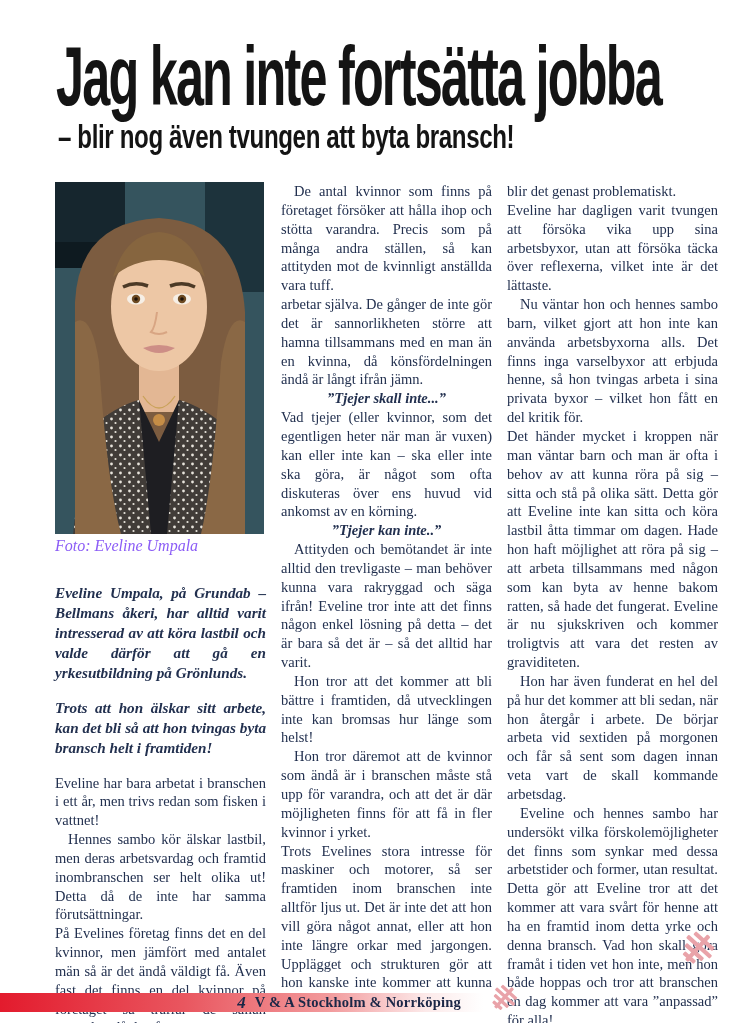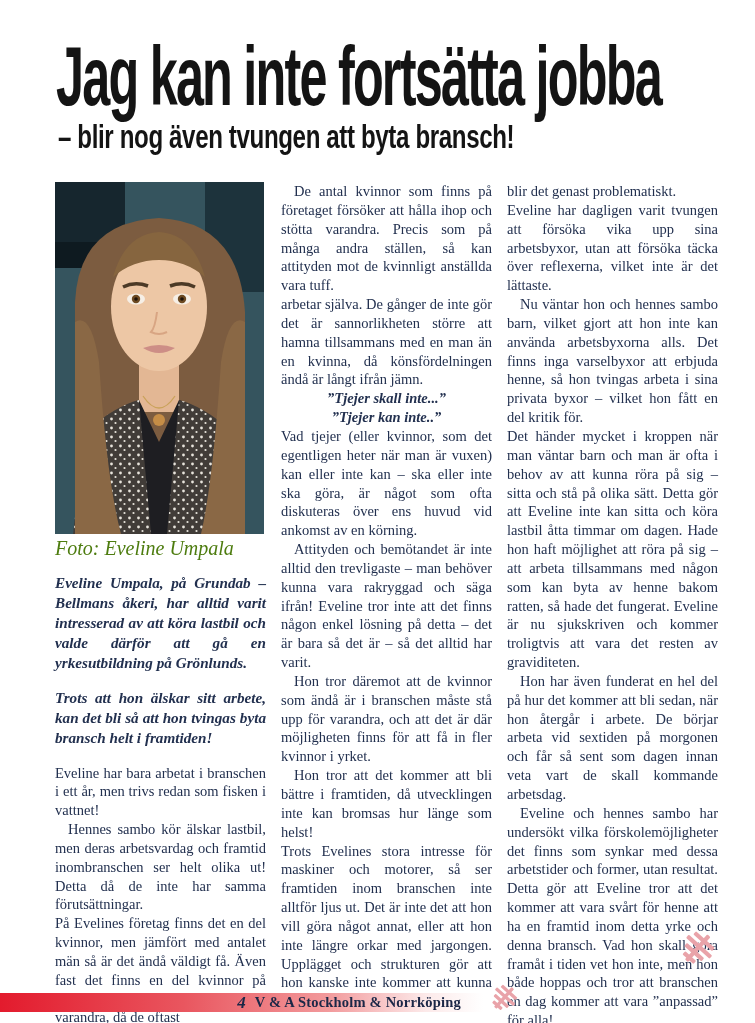--- a/index.html
+++ b/index.html
@@ -7,22 +7,22 @@
         font-family:"Liberation Serif", serif;margin:0 auto;}
   .title{position:absolute;top:28px;left:56px;font-family:"Liberation Sans",sans-serif;
          font-weight:bold;font-size:84px;color:#141414;letter-spacing:-3px;white-space:nowrap;
          transform:scaleX(0.60);transform-origin:left top;}
   .subtitle{position:absolute;top:118px;left:58px;font-family:"Liberation Sans",sans-serif;
          font-weight:bold;font-size:33px;color:#141414;letter-spacing:-0.5px;white-space:nowrap;
          transform:scaleX(0.73);transform-origin:left top;}
   .columns{position:absolute;top:182px;left:55px;width:662px;display:flex;gap:15px;}
   .col{width:211px;flex:0 0 211px;}
   .photo-wrap{width:209px;height:352px;overflow:hidden;background:#31505a;}
-  .caption{font-style:italic;font-size:20px;color:#4d7c0f;margin:3px 0 0;}
-  .intro{margin-top:13px;}
+  .caption{font-style:italic;font-size:16px;color:#8b5cf6;margin:3px 0 0;}
+  .intro{margin-top:28px;}
   .intro p{font-weight:bold;font-style:italic;font-size:15.2px;line-height:1.32;
            color:#22304f;margin:0 0 15px;text-align:justify;}
   p.body{font-size:14.5px;line-height:1.3;color:#22304f;text-align:justify;margin:0;}
   .ind{text-indent:13px;}
   .gap{margin-top:17px;}
   .quote-c{text-align:center !important;font-weight:bold;font-style:italic;}
   .quote-l{font-weight:bold;font-style:italic;font-size:15.2px !important;line-height:1.35 !important;}
   .footer-bar{position:absolute;left:0;top:993px;width:483px;height:19px;
           background:linear-gradient(to right,#e31b2d 0%,#e9565f 38%,#f29a9c 68%,#fce9e9 88%,#ffffff 100%);}
   .footer-inner{position:absolute;left:0;top:0;width:100%;height:100%;display:flex;
@@ -102,25 +102,25 @@
 
       <p class="body gap">Eveline har bara arbetat i branschen i ett år, men trivs redan som fisken i vattnet!</p>
       <p class="body ind">Hennes sambo kör älskar lastbil, men deras arbetsvardag och framtid inombranschen ser helt olika ut! Detta då de inte har samma förutsättningar.</p>
       <p class="body gap">På Evelines företag finns det en del kvinnor, men jämfört med antalet män så är det ändå väldigt få. Även fast det finns en del kvinnor på företaget så träffar de sällan varandra, då de oftast</p>
     </div>
 
     <div class="col">
       <p class="body ind">De antal kvinnor som finns på företaget försöker att hålla ihop och stötta varandra. Precis som på många andra ställen, så kan attityden mot de kvinnligt anställda vara tuff.</p>
       <p class="body">arbetar själva. De gånger de inte gör det är sannorlikheten större att hamna tillsammans med en man än en kvinna, då könsfördelningen ändå är långt ifrån jämn.</p>
       <p class="body quote-c gap">”Tjejer skall inte...”</p>
+      <p class="body gap">Vad tjejer (eller kvinnor, som det egentligen heter när man är vuxen) kan eller inte kan – ska eller inte ska göra, är något som ofta diskuteras över ens huvud vid ankomst av en körning.</p>
       <p class="body quote-c">”Tjejer kan inte..”</p>
-      <p class="body gap">Vad tjejer (eller kvinnor, som det egentligen heter när man är vuxen) kan eller inte kan – ska eller inte ska göra, är något som ofta diskuteras över ens huvud vid ankomst av en körning.</p>
       <p class="body ind">Attityden och bemötandet är inte alltid den trevligaste – man behöver kunna vara rakryggad och säga ifrån! Eveline tror inte att det finns någon enkel lösning på detta – det är bara så det är – så det alltid har varit.</p>
+      <p class="body ind">Hon tror att det kommer att bli bättre i framtiden, då utvecklingen inte kan bromsas hur länge som helst!</p>
       <p class="body ind">Hon tror däremot att de kvinnor som ändå är i branschen måste stå upp för varandra, och att det är där möjligheten finns för att få in fler kvinnor i yrket.</p>
-      <p class="body ind">Hon tror att det kommer att bli bättre i framtiden, då utvecklingen inte kan bromsas hur länge som helst!</p>
       <p class="body gap">Trots Evelines stora intresse för maskiner och motorer, så ser framtiden inom branschen inte alltför ljus ut. Det är inte det att hon vill göra något annat, eller att hon inte längre orkar med jargongen. Upplägget och strukturen gör att hon kanske inte kommer att kunna vara kvar.</p>
 
     </div>
 
     <div class="col">
       <p class="body">blir det genast problematiskt.</p>
       <p class="body">Eveline har dagligen varit tvungen att försöka vika upp sina arbetsbyxor, utan att försöka täcka över reflexerna, vilket inte är det lättaste.</p>
       <p class="body ind">Nu väntar hon och hennes sambo barn, vilket gjort att hon inte kan använda arbetsbyxorna alls. Det finns inga varselbyxor att erbjuda henne, så hon tvingas arbeta i sina privata byxor – vilket hon fått en del kritik för.</p>
       <p class="body gap">Det händer mycket i kroppen när man väntar barn och man är ofta i behov av att kunna röra på sig – sitta och stå på olika sätt. Detta gör att Eveline inte kan sitta och köra lastbil åtta timmar om dagen. Hade hon haft möjlighet att röra på sig – att arbeta tillsammans med någon som kan byta av henne bakom ratten, så hade det fungerat. Eveline är nu sjukskriven och kommer troligtvis att vara det resten av graviditeten.</p>
       <p class="body ind">Hon har även funderat en hel del på hur det kommer att bli sedan, när hon återgår i arbete. De börjar arbeta vid sextiden på morgonen och får så sent som dagen innan veta vart de skall kommande arbetsdag.</p>

